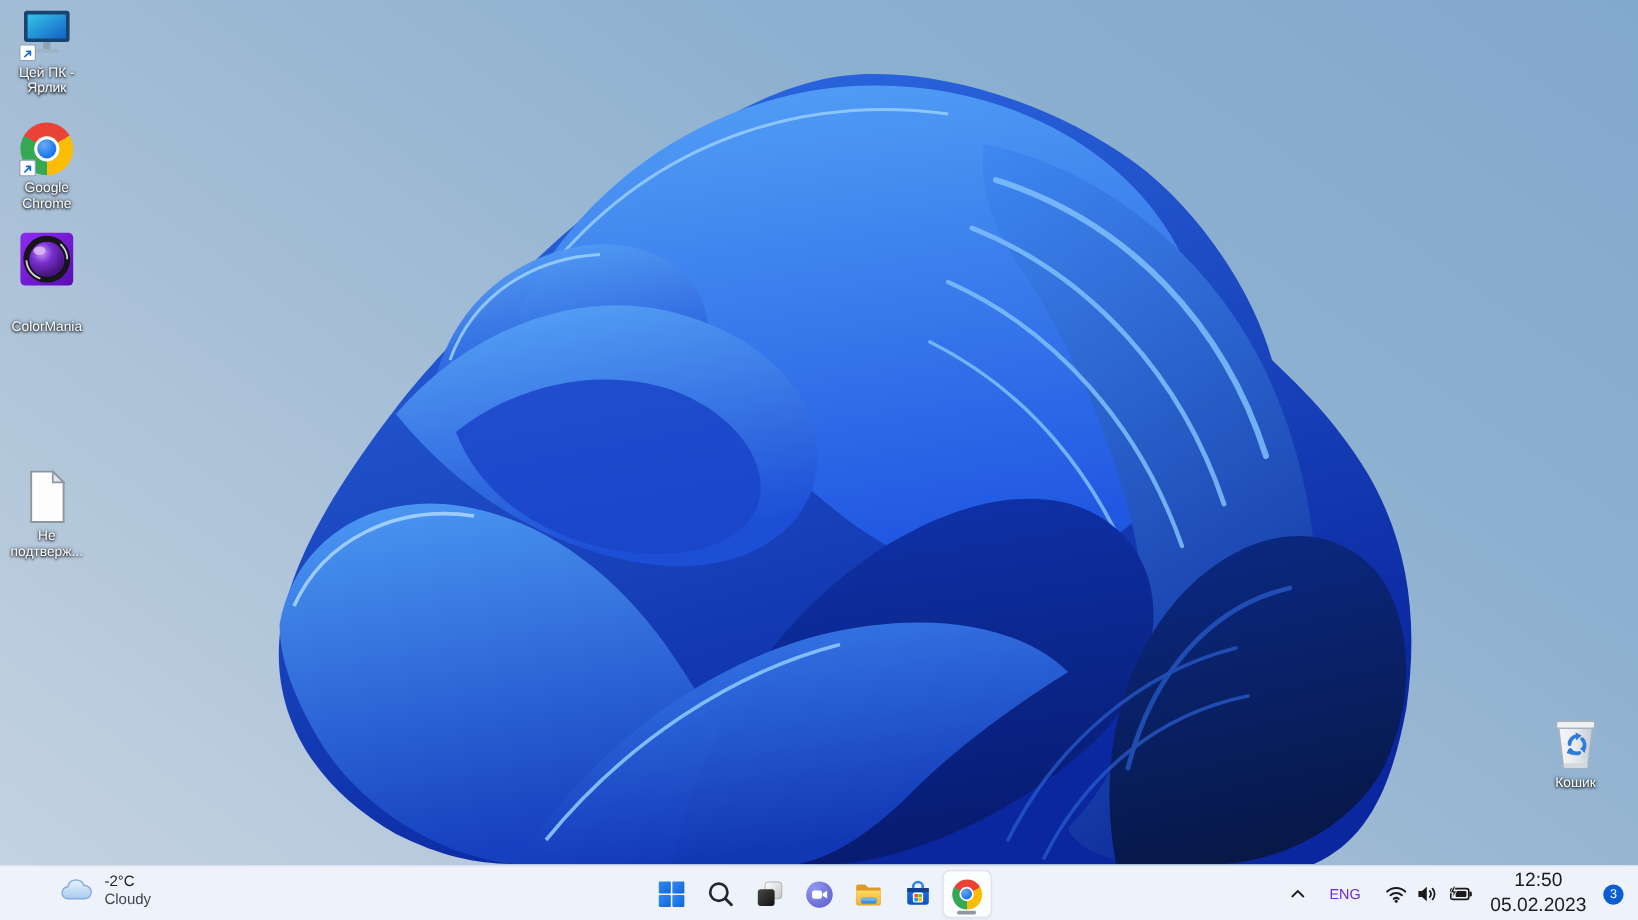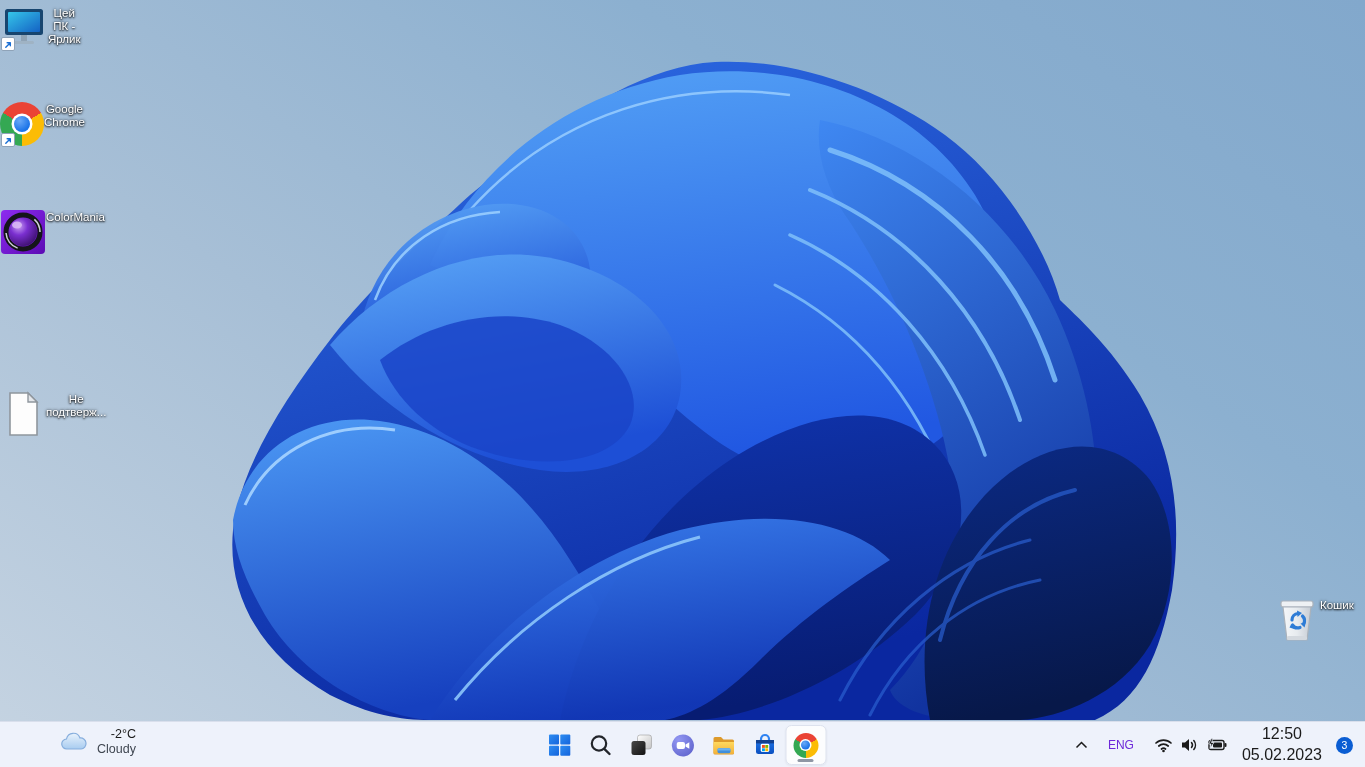--- a/index.html
+++ b/index.html
@@ -6,22 +6,22 @@
   html,body { width:1365px; height:767px; overflow:hidden;
               font-family:"Liberation Sans","DejaVu Sans",sans-serif; }
   .screen { position:relative; width:1365px; height:767px; overflow:hidden; }
 
   
   .wallpaper { position:absolute; inset:0;
     background:linear-gradient(215deg,#82a8cc 0%,#8cb0d0 30%,#a7bfd6 62%,#c6d4e2 100%); }
   .wallpaper svg { position:absolute; left:0; top:0; }
 
   
-  .dicon { position:absolute; width:78px; display:flex; 
-           cursor:default; }
+  .dicon { position:absolute; width:78px; display:flex; flex-direction:column;
+           align-items:center; cursor:default; }
   .dicon .art { width:48px; height:48px; position:relative; display:flex;
                 align-items:center; justify-content:center; }
   .dicon .lbl { margin-top:3px; font-size:11.5px; line-height:1.15; color:#fff;
                 text-align:center; width:76px; word-wrap:break-word;
                 text-shadow:0 1px 2px rgba(0,0,0,.95), 0 0 3px rgba(0,0,0,.8); }
   .shortcut-badge { position:absolute; left:1px; bottom:1px; width:14px; height:14px;
                     background:#fff; border:1px solid #8fa3b8; border-radius:2px;
                     display:flex; align-items:center; justify-content:center; }
   .chrome-ball { width:44px; height:44px; border-radius:50%;
     background:conic-gradient(#ea4335 0 60deg,#fbbc05 60deg 180deg,#34a853 180deg 300deg,#ea4335 300deg 360deg);
@@ -32,22 +32,22 @@
   .chrome-ball::after { content:""; position:absolute; left:50%; top:50%;
     width:16px; height:16px; transform:translate(-50%,-50%);
     background:radial-gradient(circle at 35% 30%,#6aa9f7,#1a73e8 70%); border-radius:50%; }
   .chrome-ball.small { width:25px; height:25px; }
   .chrome-ball.small::before { width:12px; height:12px; }
   .chrome-ball.small::after { width:9px; height:9px; }
 
   
   .taskbar { position:absolute; left:0; bottom:0; width:1365px; height:46px;
              background:#eef2fb; border-top:1px solid #d9dfec; }
-  .widgets { position:absolute; left:50px; top:0; height:40px; display:flex;
-             align-items:center; gap:9px; padding:0 10px; border-radius:6px;text-align:right; }
+  .widgets { position:absolute; left:40px; top:0; height:40px; display:flex;
+             align-items:center; gap:9px; padding:0 10px; border-radius:6px; }
   .widgets .wtxt { display:flex; flex-direction:column; line-height:1.18; }
   .widgets .temp { font-size:12.5px; color:#1b1b1b; }
   .widgets .cond { font-size:12.5px; color:#3f4650; }
 
   .center-icons { position:absolute; left:50%; top:0; transform:translateX(-50%);
                   height:46px; display:flex; align-items:center; }
   .tb-btn { width:41px; height:40px; border-radius:6px; display:flex;
             align-items:center; justify-content:center; position:relative; }
   .tb-btn.active { background:rgba(255,255,255,.8); border:1px solid #dde2ee;
                    box-shadow:0 1px 2px rgba(0,0,0,.05); }
@@ -188,21 +188,21 @@
       <div class="chrome-ball"></div>
       <span class="shortcut-badge">
         <svg width="9" height="9" viewBox="0 0 10 10">
             <path d="M2,8 L7,3 M7,3 L3.5,3 M7,3 L7,6.5" stroke="#1a6fd4" stroke-width="1.6" fill="none" stroke-linecap="round"></path>
           </svg>
       </span>
     </div>
     <div class="lbl">Google Chrome</div>
   </div>
 
-  <div class="dicon" style="left:0;top:208px;">
+  <div class="dicon" style="left:0;top:192px;gap:24px;">
     <div class="art">
       <svg width="46" height="46" viewBox="0 0 46 46">
         <defs>
           <linearGradient id="cmbg" x1="0" y1="0" x2="1" y2="1">
             <stop offset="0" stop-color="#8d2cf0"></stop>
               <stop offset="1" stop-color="#5c0bb4"></stop>
             </linearGradient>
           <radialGradient id="cmorb" cx="0.35" cy="0.3" r="0.9">
             <stop offset="0" stop-color="#c99df2"></stop>
               <stop offset="0.35" stop-color="#7a2fd0"></stop>

